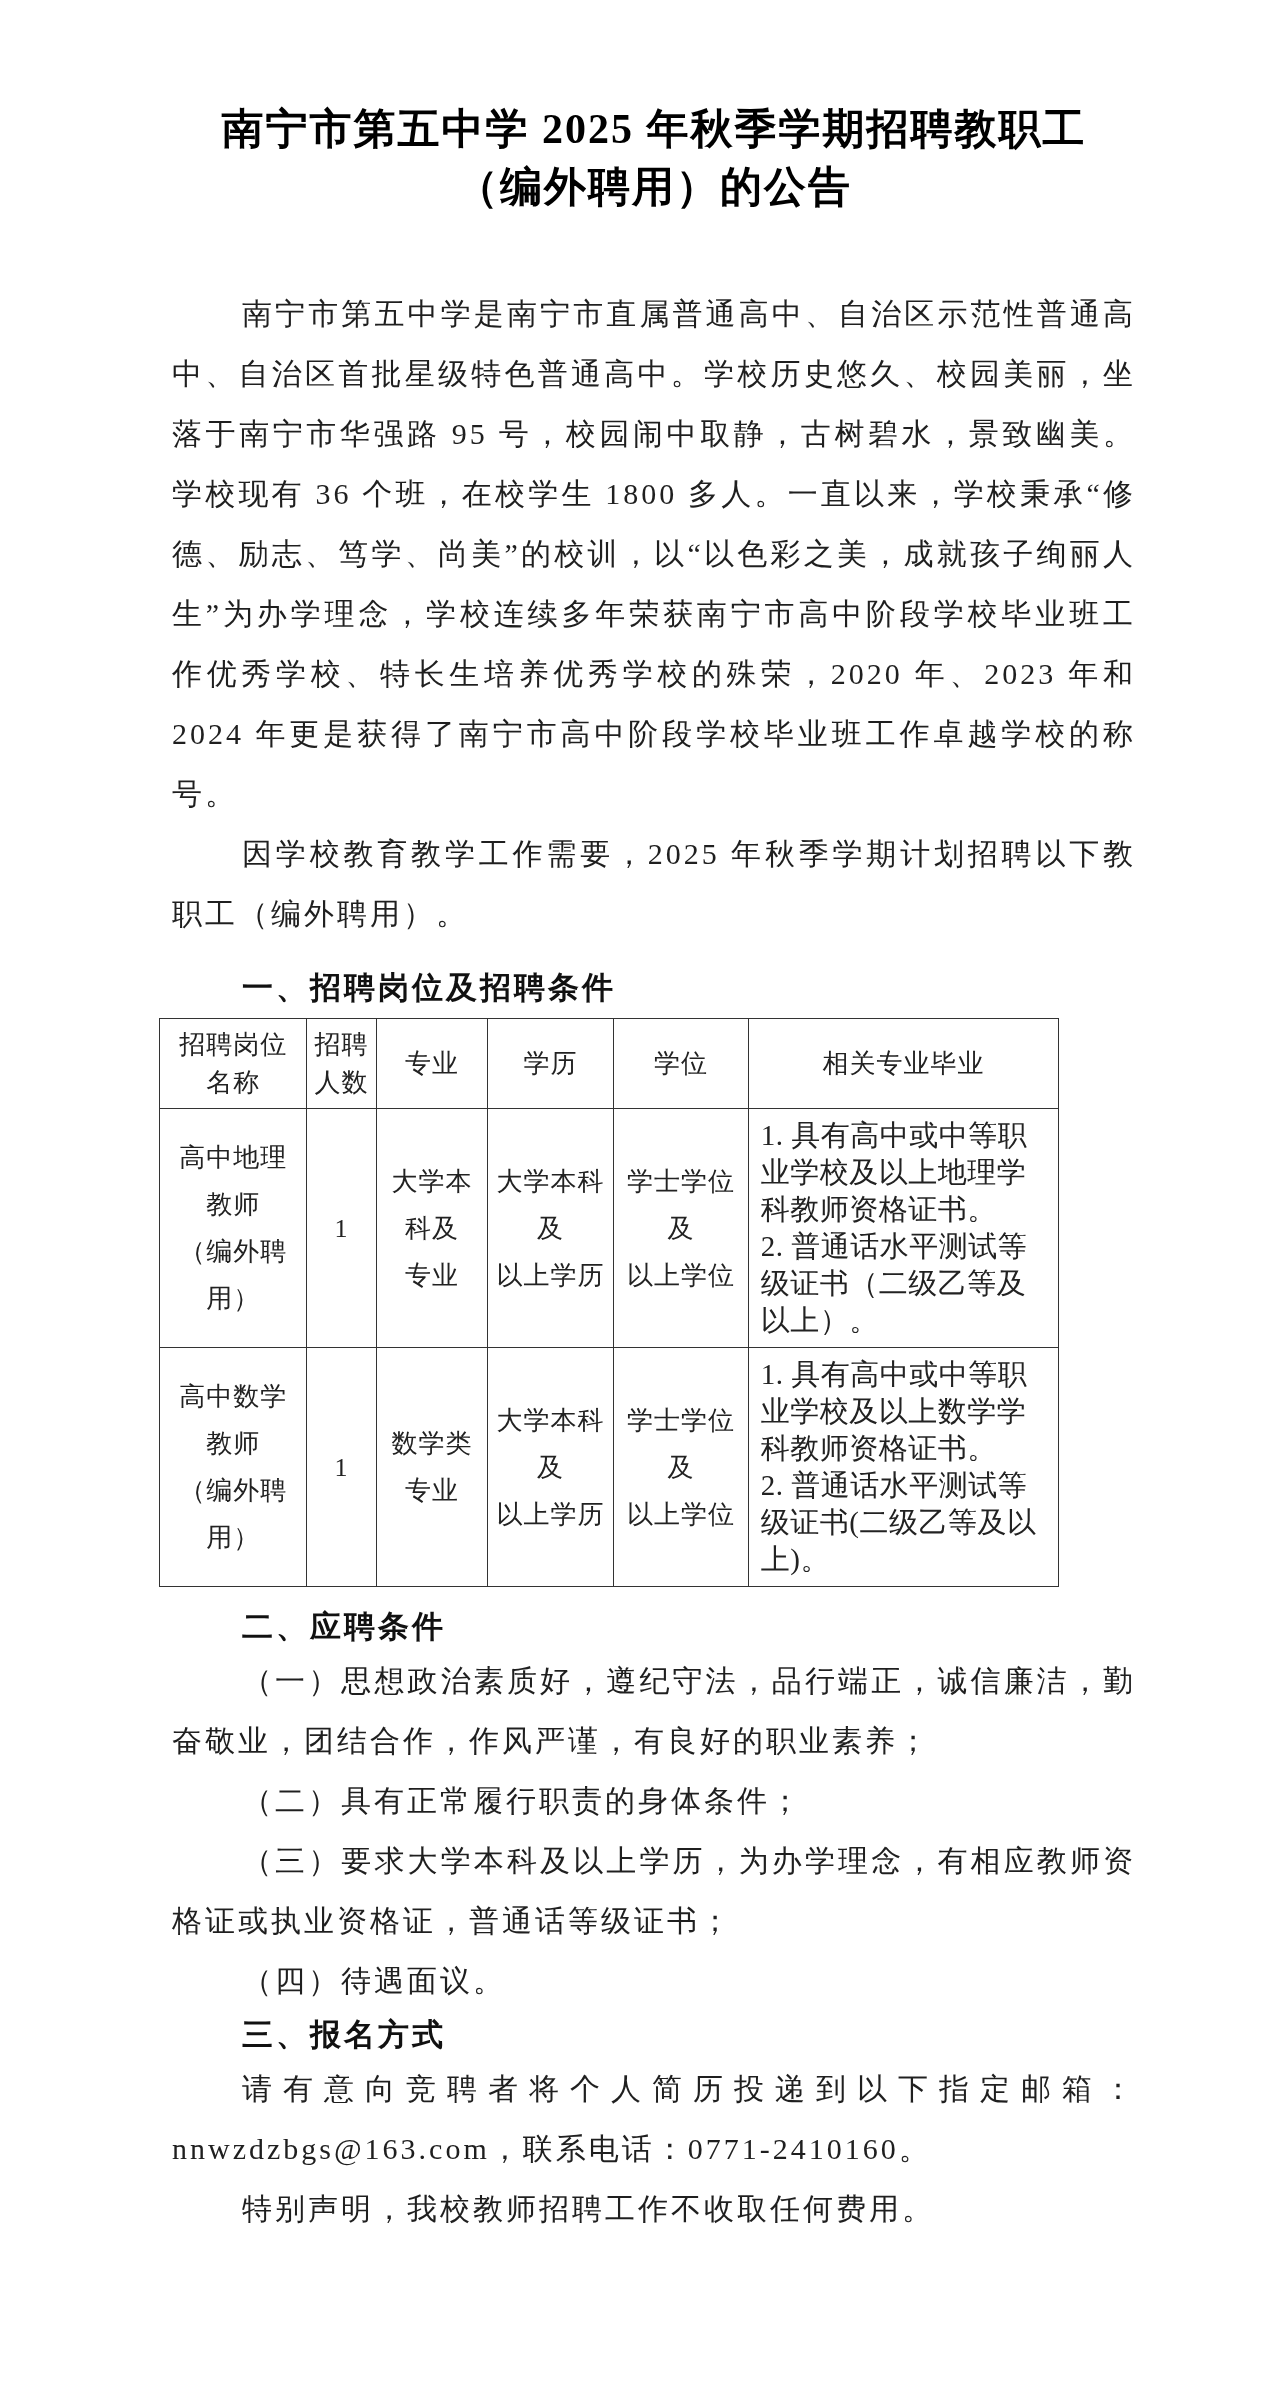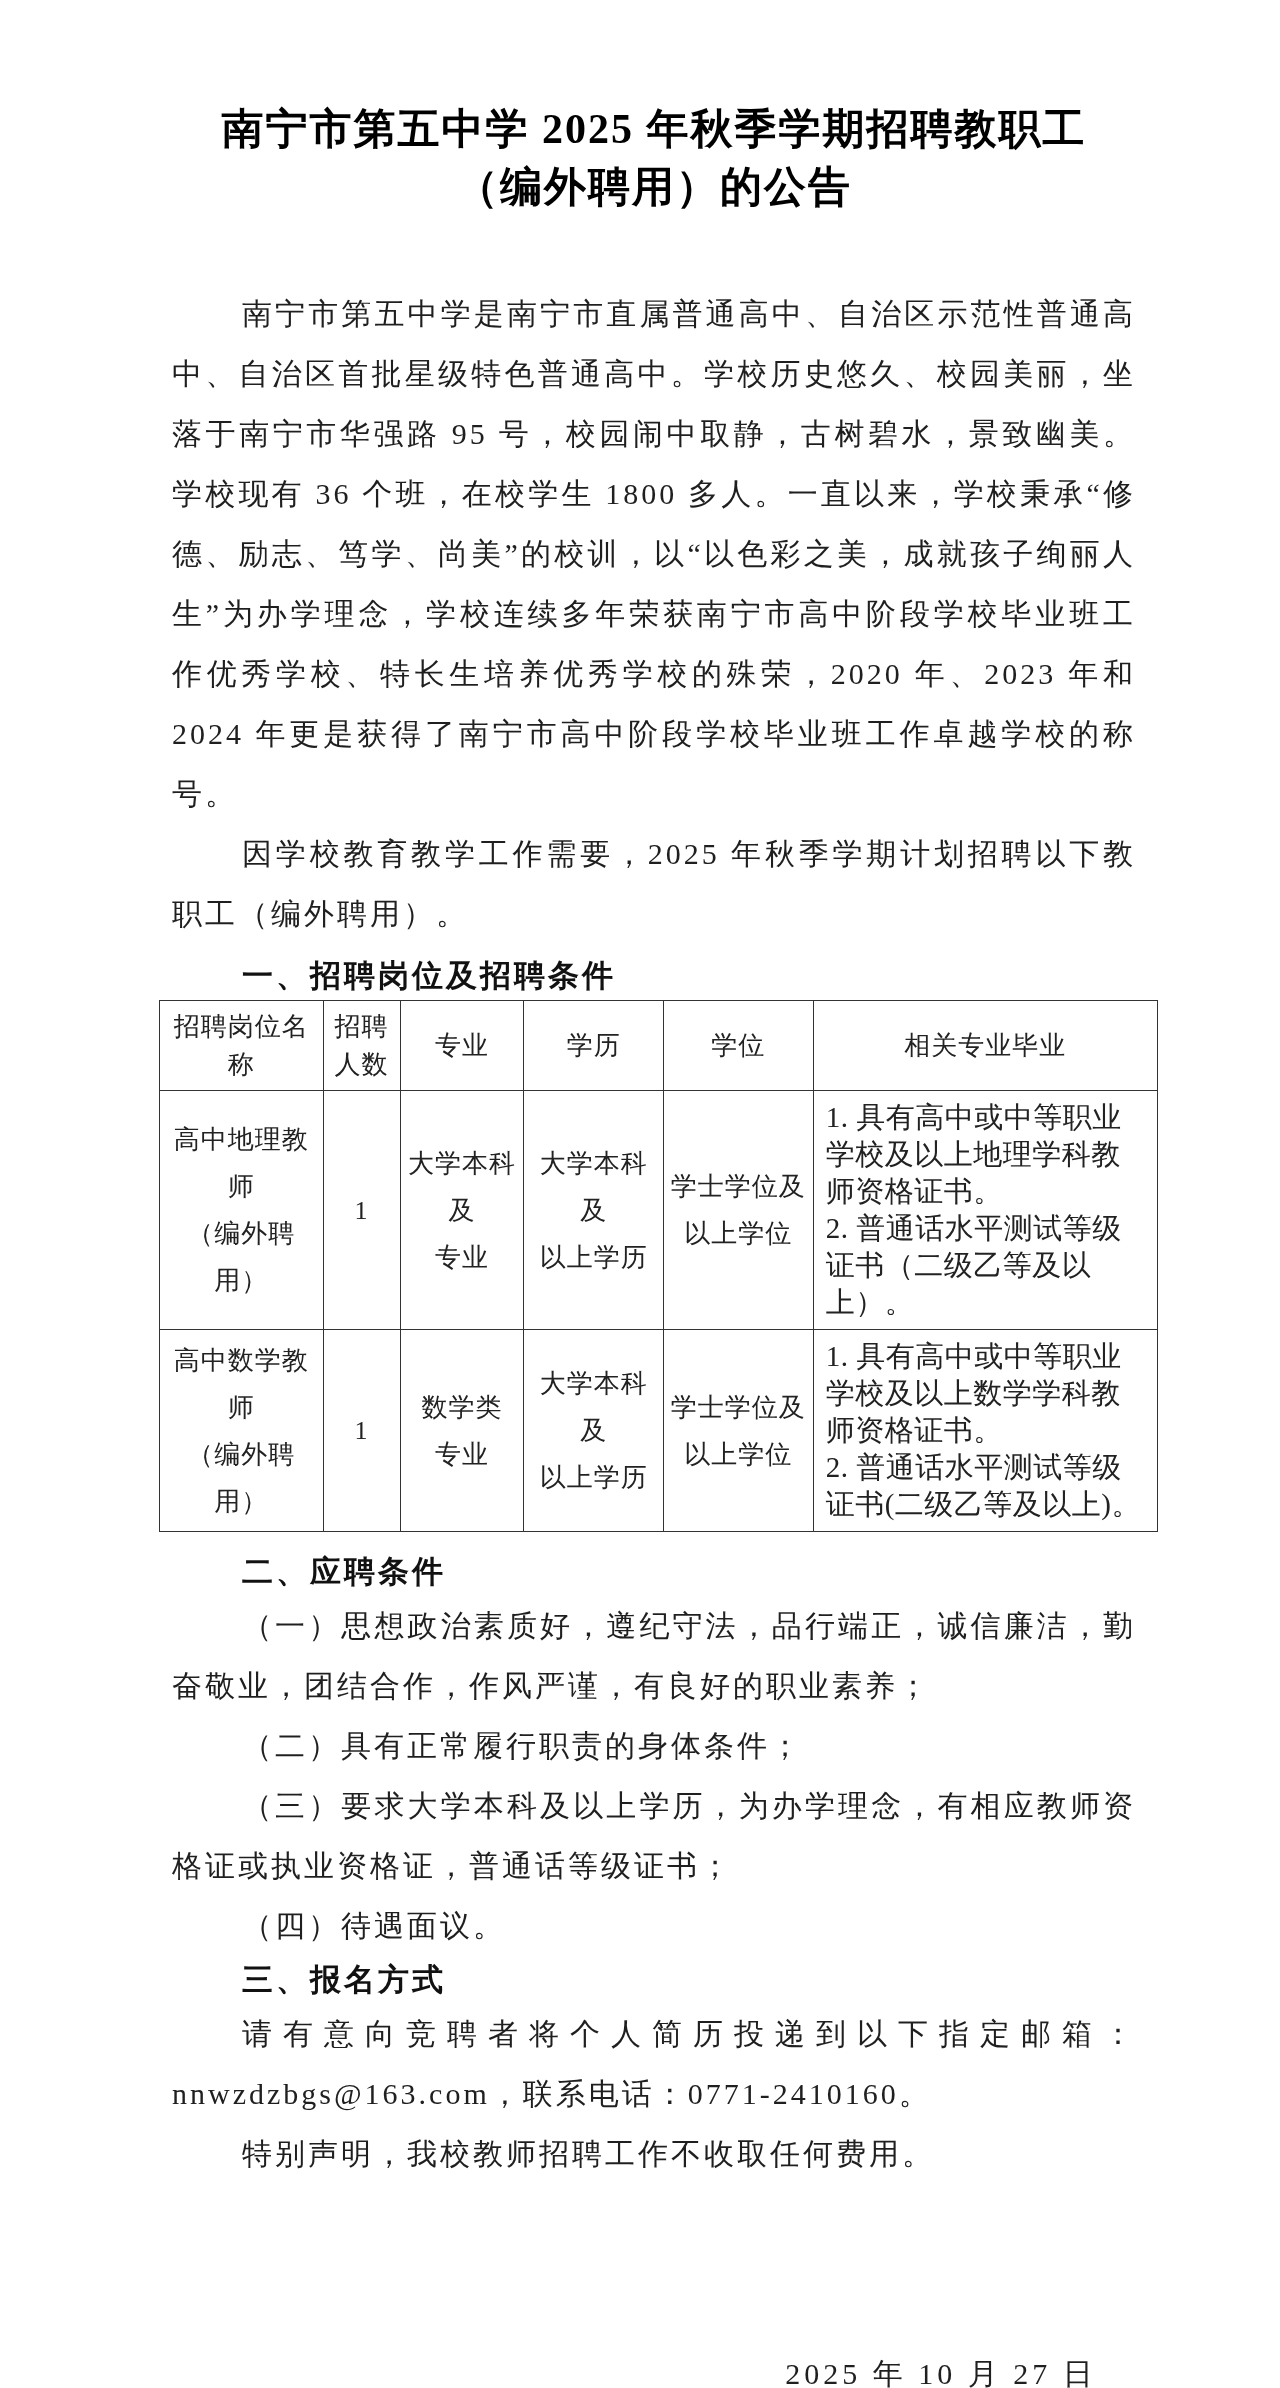--- a/index.html
+++ b/index.html
@@ -38,27 +38,28 @@
   .par-first { margin-top: 68px; }
   .sec-heading {
     font-family: "Liberation Sans", "DejaVu Sans", sans-serif;
     font-weight: bold;
     font-size: 31px;
     line-height: 48px;
     letter-spacing: 3px;
     color: #111111;
     text-indent: 70px;
   }
-  .h1-spacing { margin-top: 8px; }
+  .h1-spacing { margin-top: 20px; }
   .h2-spacing { margin-top: 16px; }
   .jobs-table {
     border-collapse: collapse;
     table-layout: fixed;
-    width: 999px;
+    width: 900px;
     margin-left: -13px;
+    margin-top: 6px;
     padding-left: 7px;
   }
   .jobs-table th, .jobs-table td {
     border: 1.5px solid #333333;
     vertical-align: middle;
     color: #222222;
     font-weight: normal;
   }
   .jobs-table th {
     height: 90px;

